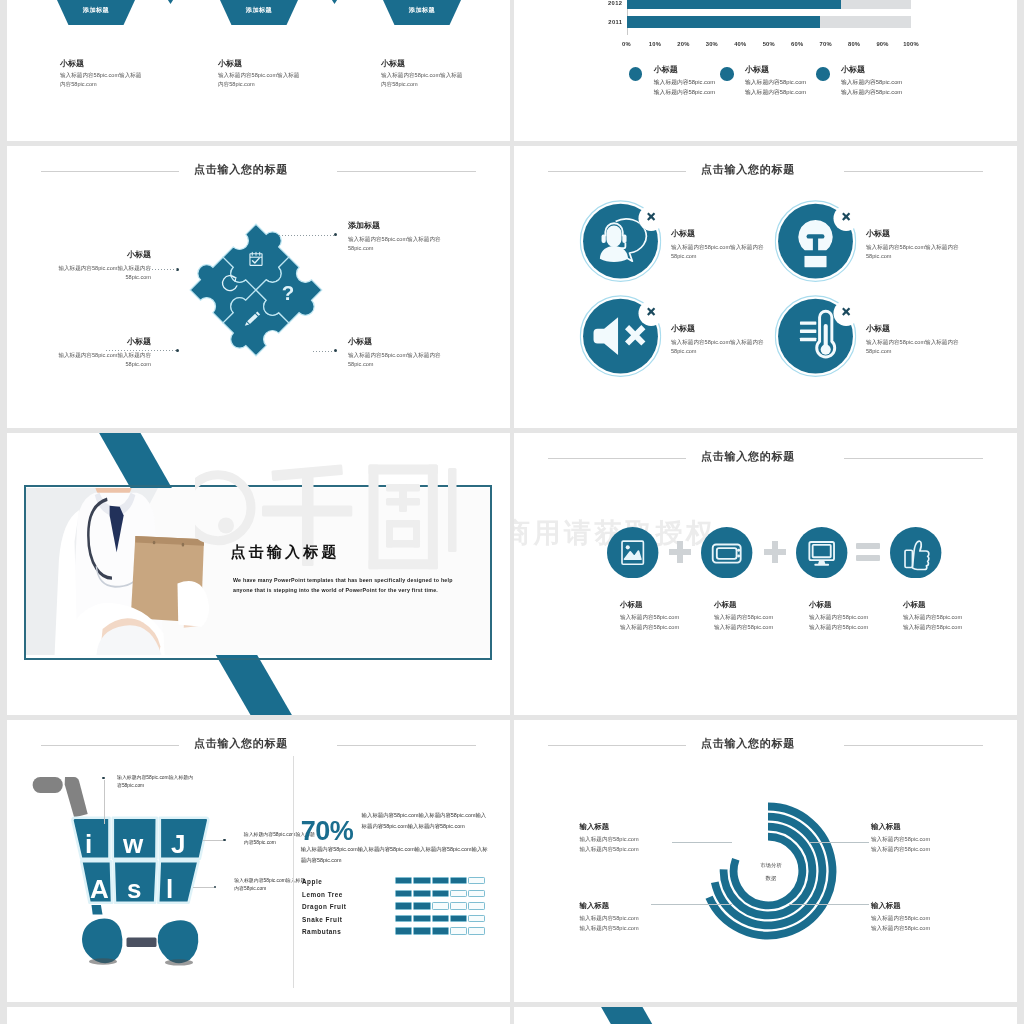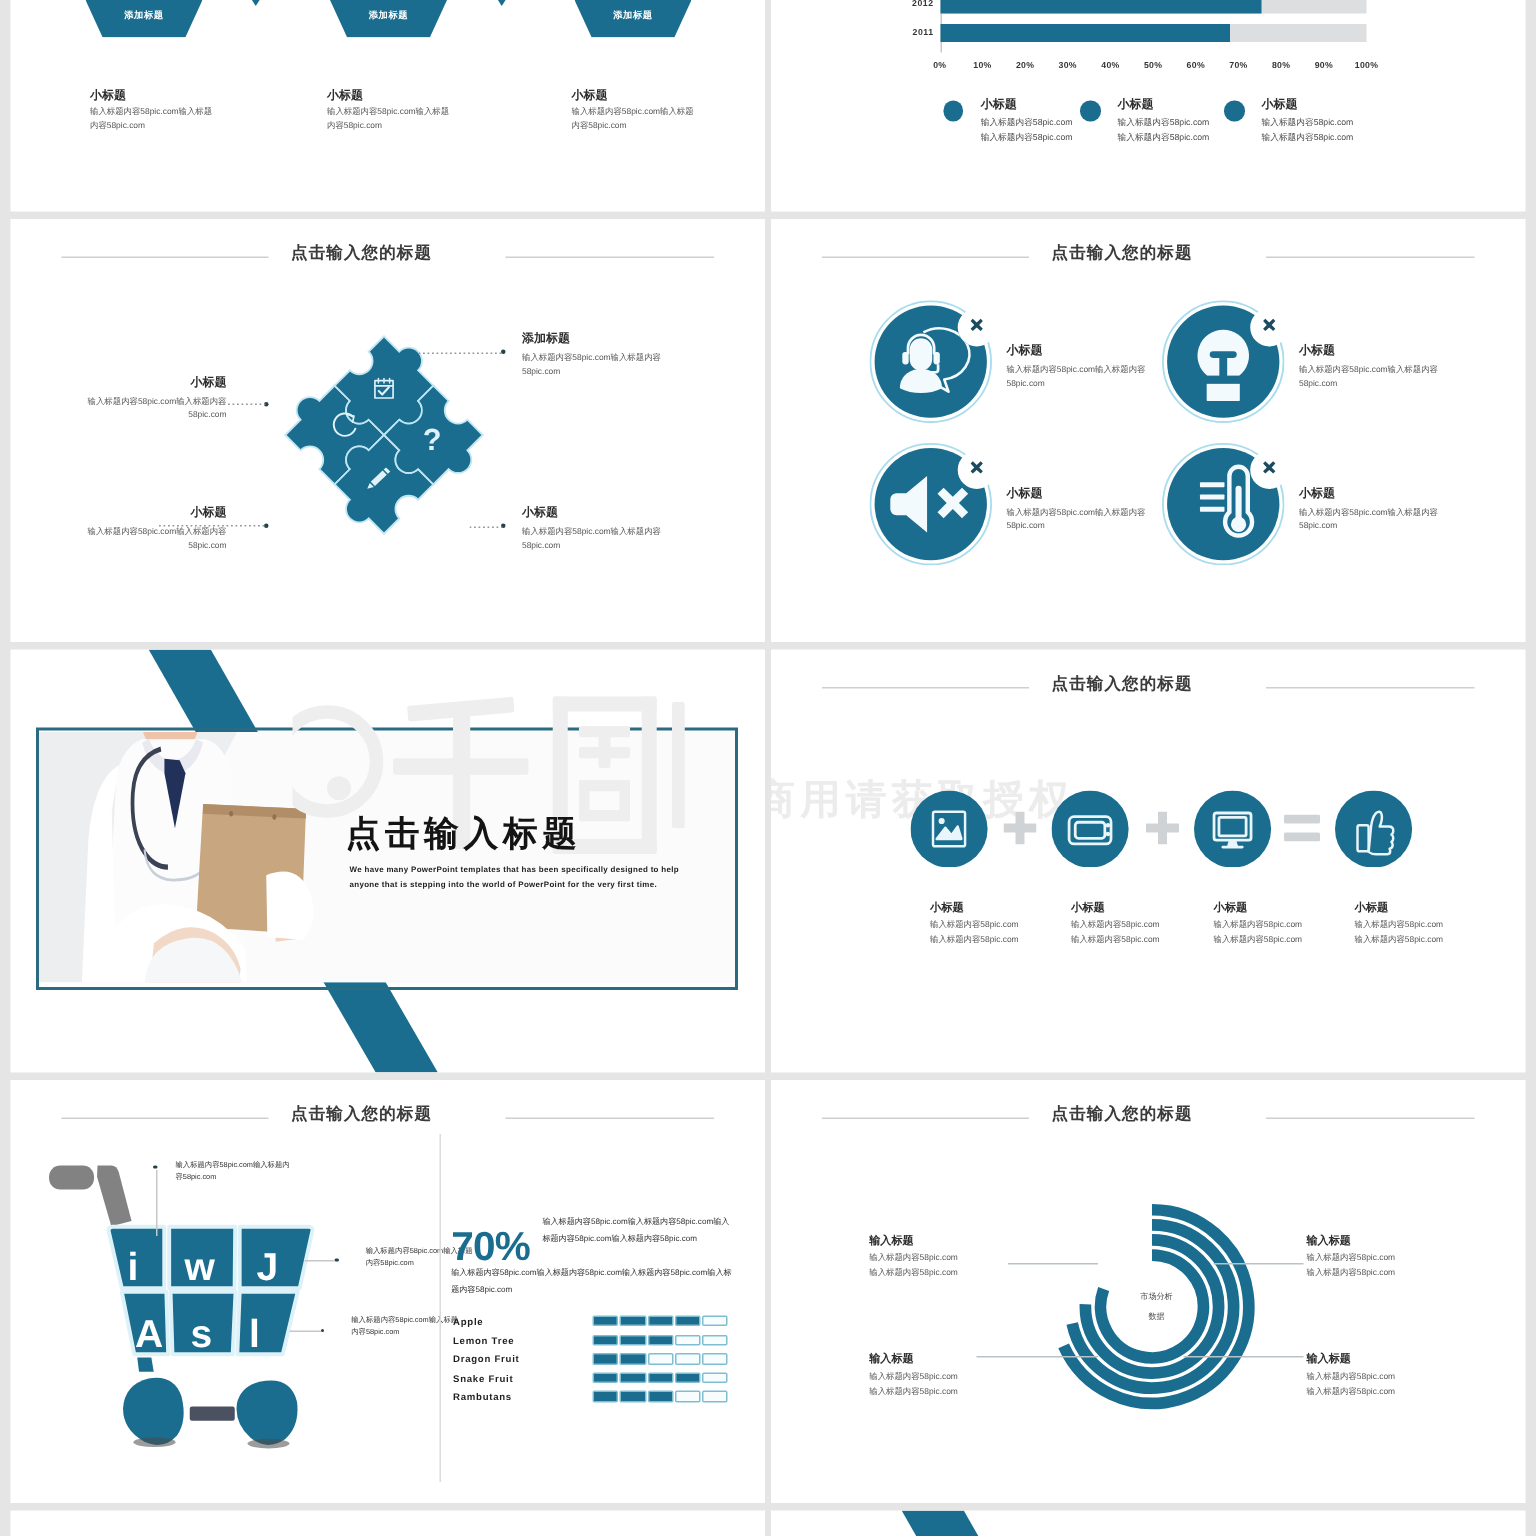--- a/index.html
+++ b/index.html
@@ -43,21 +43,21 @@
   .dashln{position:absolute;height:1px;background-image:linear-gradient(90deg,#8e9aa0 50%,transparent 50%);background-size:3px 1px;background-repeat:repeat-x;}
   .dot{position:absolute;width:3.4px;height:3.4px;border-radius:50%;background:#27414b;}
   
   .iccard{position:absolute;}
   .ictxt{position:absolute;width:95px;}
   .ictxt .t{font-size:8px;font-weight:bold;color:#2d2d2d;line-height:1;margin-bottom:5px;}
   .ictxt .b{font-size:5.6px;color:#555;line-height:1.62;}
   
   .cov-frame{position:absolute;left:16.8px;top:52.2px;width:464px;height:171.2px;border:2.4px solid #2b6b81;}
   .cov-para{position:absolute;background:#1a6d8e;}
-  .cov-ttl{position:absolute;font-size:23px;font-weight:bold;color:#141414;letter-spacing:3.2px;line-height:1;}
+  .cov-ttl{position:absolute;font-size:15px;font-weight:bold;color:#141414;letter-spacing:3.2px;line-height:1;}
   .cov-sub{position:absolute;font-size:5.3px;color:#1c1c1c;line-height:2.0;font-weight:bold;width:224px;letter-spacing:.22px;}
   .wmark{position:absolute;pointer-events:none;}
   
   .eqtxt{position:absolute;width:100px;}
   .eqtxt .t{font-size:7.5px;font-weight:bold;color:#2d2d2d;line-height:1;margin-bottom:5px;}
   .eqtxt .b{font-size:5.6px;color:#555;line-height:1.72;}
   .wmk-cn{position:absolute;font-size:27px;font-weight:bold;color:#ececec;letter-spacing:3.5px;line-height:1.35;white-space:nowrap;}
   
   .cart-note{position:absolute;font-size:4.9px;color:#333;line-height:1.72;width:72px;}
   .pct{position:absolute;font-size:27px;font-weight:bold;color:#1a6d8e;line-height:1;letter-spacing:-.5px;}

